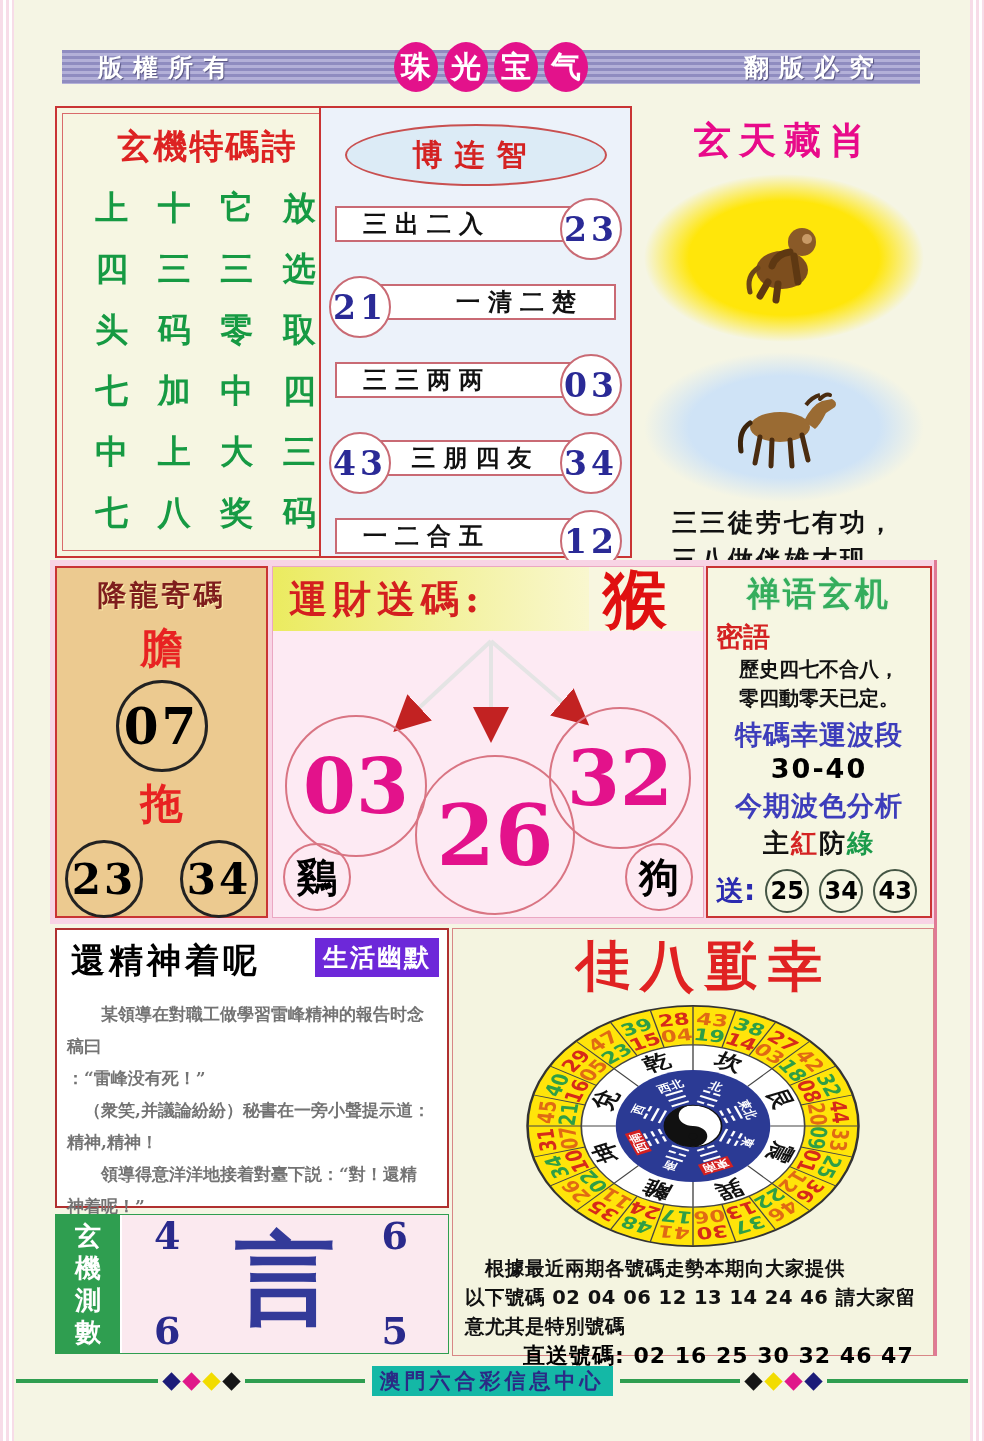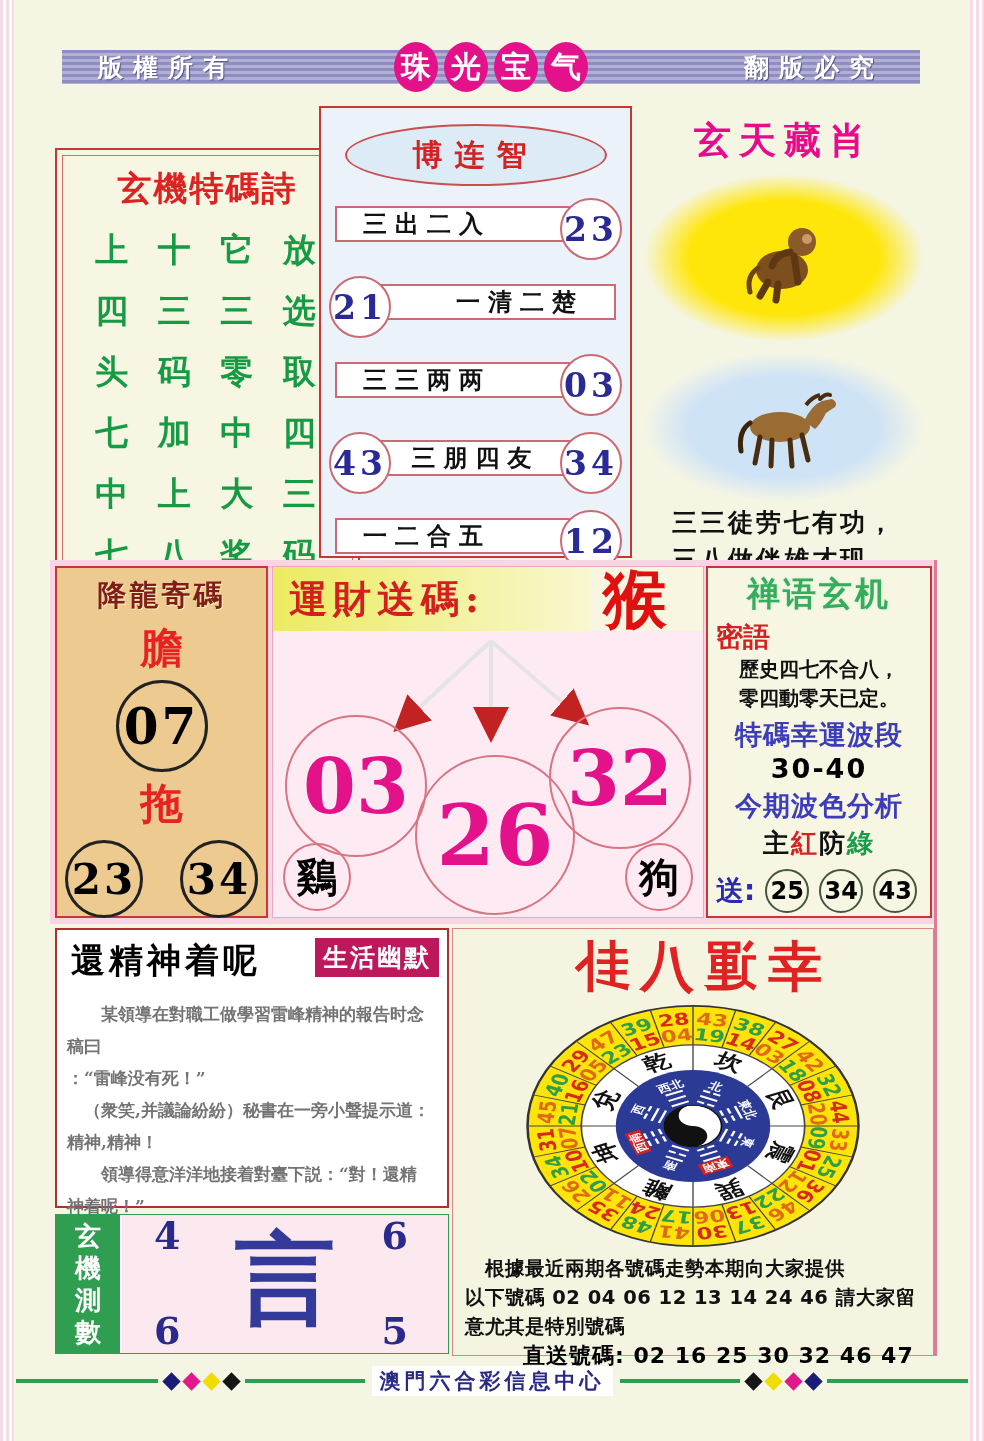--- a/index.html
+++ b/index.html
@@ -11,21 +11,21 @@
   
   .header{position:absolute;left:62px;top:50px;width:858px;height:34px;
     background:repeating-linear-gradient(180deg,#8f8cc0 0 3px,#b3b0d8 3px 6px);
     display:flex;align-items:center;justify-content:space-between;padding:0 36px;box-sizing:border-box;}
   .header .htext{color:#fff;font-weight:bold;font-size:25px;letter-spacing:10px;text-shadow:1px 1px 1px #55527f;font-family:"DejaVu Serif",serif;}
   .title-ovals{position:absolute;left:50%;top:50%;transform:translate(-50%,-50%);display:flex;gap:6px;}
   .title-ovals .oval{width:44px;height:50px;border-radius:50%;background:#e3128b;color:#fff;
     display:flex;align-items:center;justify-content:center;font-size:30px;font-weight:bold;font-family:"DejaVu Serif",serif;}
 
   
-  .poem-box{position:absolute;left:55px;top:106px;width:305px;height:452px;border:2px solid #c93434;background:#f6f6e2;box-sizing:border-box;text-align:center;margin-top:42px;}
+  .poem-box{position:absolute;left:55px;top:106px;width:305px;height:452px;border:2px solid #c93434;background:#f6f6e2;box-sizing:border-box;text-align:center;}
   .poem-inner{position:absolute;inset:5px;border:1px solid #d96a6a;pointer-events:none;}
   .poem-title{margin-top:16px;color:#dd2222;font-size:34px;font-weight:bold;font-family:"DejaVu Serif",serif;letter-spacing:2px;}
   .poem-row{color:#169a43;font-size:33px;font-weight:bold;font-family:"DejaVu Serif",serif;margin-top:16px;letter-spacing:4px;word-spacing:10px;}
 
   .bolz-box{position:absolute;left:319px;top:106px;width:313px;height:452px;border:2px solid #c93434;background:#ecf2fa;box-sizing:border-box;}
   .bolz-oval{margin:16px auto 6px;width:258px;height:58px;border-radius:50%;border:2px solid #c95050;background:#dcebf6;
     display:flex;align-items:center;justify-content:center;color:#d42222;font-size:30px;font-weight:bold;letter-spacing:12px;font-family:"DejaVu Serif",serif;}
   .bolz-row{position:relative;height:66px;margin:12px 8px;}
   .bolz-bar{position:absolute;top:8px;height:36px;background:#fff;border:2px solid #c96a74;display:flex;align-items:center;box-sizing:border-box;
     font-family:"DejaVu Serif",serif;font-size:24px;font-weight:bold;color:#111;letter-spacing:8px;}
@@ -71,21 +71,21 @@
   .c-red{color:#d42222;} .c-green{color:#1a9a4a;} .c-black{color:#111;}
   .cy-send{display:flex;align-items:center;justify-content:flex-start;gap:10px;padding-left:8px;margin-top:8px;}
   .cy-send-label{color:#2b2bb0;font-size:28px;font-weight:bold;}
   .cy-ball{width:44px;height:44px;border-radius:50%;border:2px solid #445544;display:flex;align-items:center;justify-content:center;
     color:#000;font-size:24px;font-weight:bold;box-sizing:border-box;background:#f6f6e2;}
 
   
   .joke-box{position:absolute;left:55px;top:928px;width:394px;height:280px;background:#fff;border:2px solid #b03030;box-sizing:border-box;}
   .joke-head{display:flex;align-items:flex-start;justify-content:space-between;padding:8px 8px 0 14px;}
   .joke-title{color:#000;font-size:34px;font-weight:bold;letter-spacing:4px;}
-  .joke-badge{background:#be185d;color:#fff;font-size:25px;font-weight:bold;padding:3px 8px;letter-spacing:2px;}
+  .joke-badge{background:#6d28d9;color:#fff;font-size:25px;font-weight:bold;padding:3px 8px;letter-spacing:2px;}
   .joke-body{padding:14px 10px 0 10px;color:#737373;font-size:17px;font-weight:bold;line-height:32px;font-family:"DejaVu Serif",serif;}
   .joke-provide{color:#000;font-size:29px;font-weight:bold;padding:2px 8px;letter-spacing:2px;}
 
   .xjcs{position:absolute;left:55px;top:1214px;width:394px;height:140px;display:flex;border:1px solid #2f9e50;box-sizing:border-box;}
   .xjcs-side{width:64px;background:#2f9e50;display:flex;flex-direction:column;align-items:center;justify-content:center;gap:2px;}
   .xjcs-side span{color:#fff;font-size:26px;font-weight:bold;line-height:30px;}
   .xjcs-panel{flex:1;background:#fbe9ef;position:relative;border-left:2px solid #fff;}
   .xjcs-center{position:absolute;left:50%;top:50%;transform:translate(-50%,-52%);color:#333a99;font-size:100px;font-weight:bold;font-family:"DejaVu Serif",serif;}
   .xjcs-n{position:absolute;color:#2a2a8c;font-size:38px;font-weight:bold;font-family:"DejaVu Serif",serif;}
   .xjcs-n.tl{left:32px;top:-2px;} .xjcs-n.tr{right:40px;top:-2px;}
@@ -97,21 +97,21 @@
   .bg-wheel-wrap{text-align:center;margin-top:0px;}
   .bg-note{color:#111;font-size:19.5px;font-weight:bold;line-height:29px;padding:2px 12px 0;letter-spacing:0.5px;}
   .bg-direct{color:#000;font-size:22px;font-weight:bold;padding-left:70px;letter-spacing:1px;}
 
   
   .footer{position:absolute;left:0;top:1366px;width:984px;display:flex;align-items:center;gap:7px;padding:0 16px;box-sizing:border-box;}
   .fline{height:4px;background:#2f9e50;flex:1;}
   .fline.mid{flex:0 0 120px;}
   .dia{width:13px;height:13px;transform:rotate(45deg);flex:0 0 auto;}
   .d-navy{background:#1c1c78;} .d-mag{background:#e0188a;} .d-yel{background:#f2dc00;} .d-blk{background:#151515;}
-  .ftext{color:#2a2a85;background:#ffffff;font-size:21px;font-weight:bold;letter-spacing:4px;padding:1px 8px;font-family:"DejaVu Serif",serif;white-space:nowrap;}
+  .ftext{color:#2a2a85;background:#14b8a6;font-size:21px;font-weight:bold;letter-spacing:4px;padding:1px 8px;font-family:"DejaVu Serif",serif;white-space:nowrap;}
 </style>
 </head>
 <body>
 
 <div class="page">
   <div class="edge left"></div>
   <div class="edge right"></div>
 
   <div class="header">
     <span class="htext">版權所有</span>

